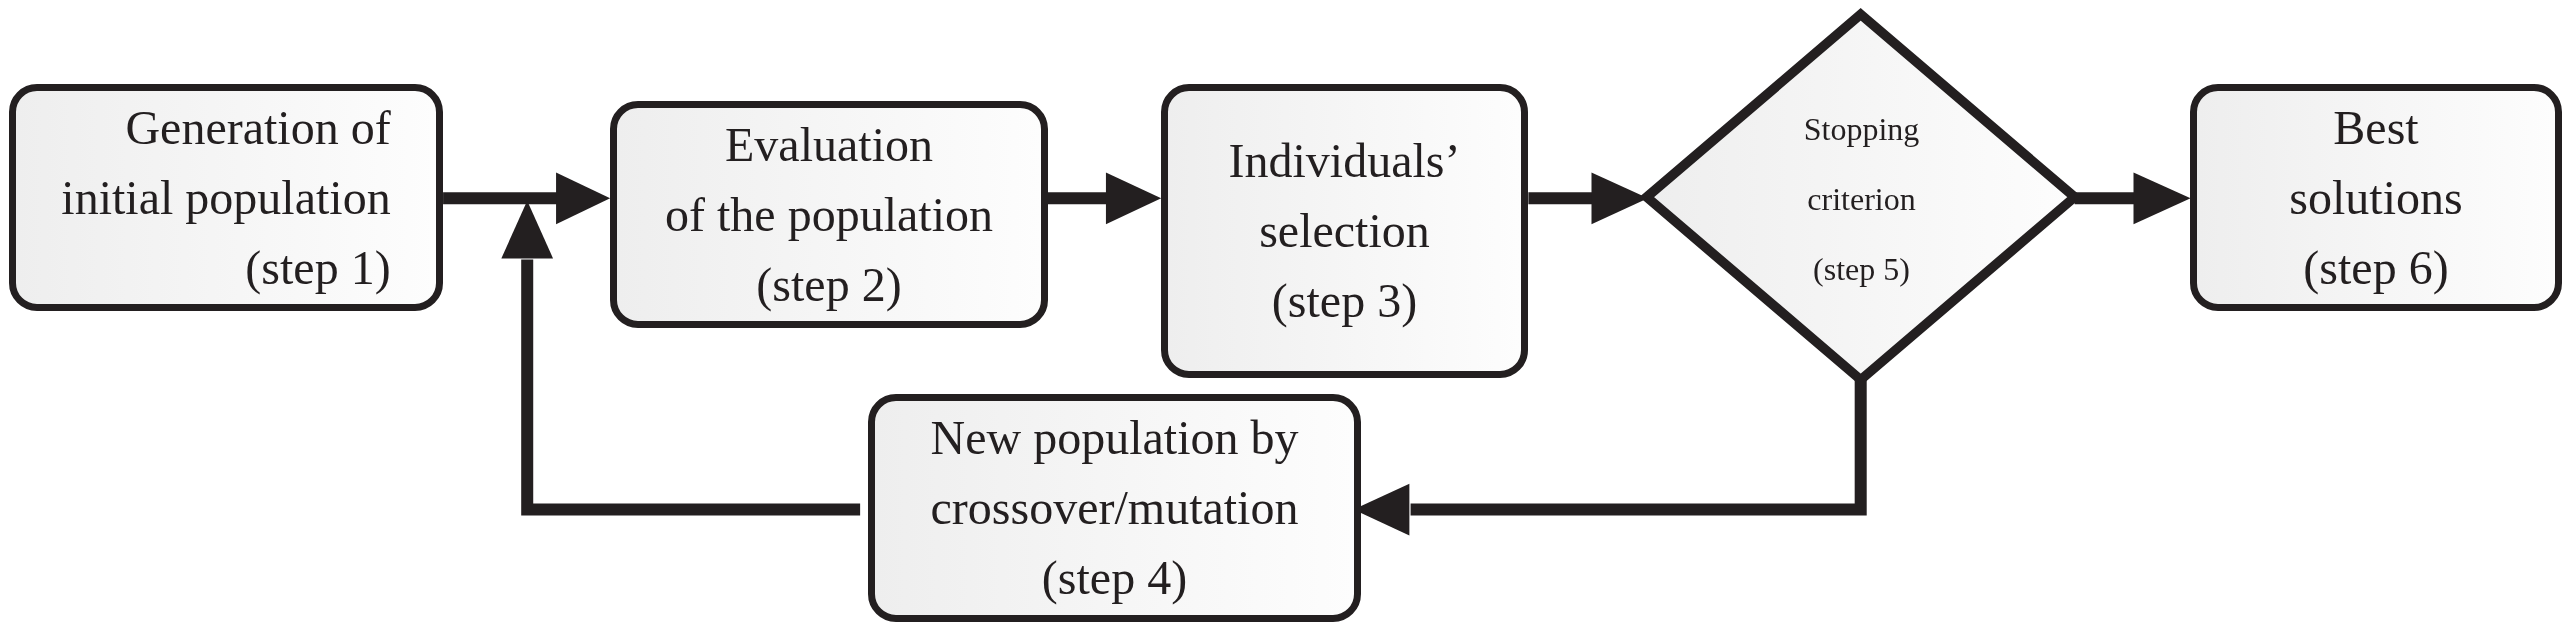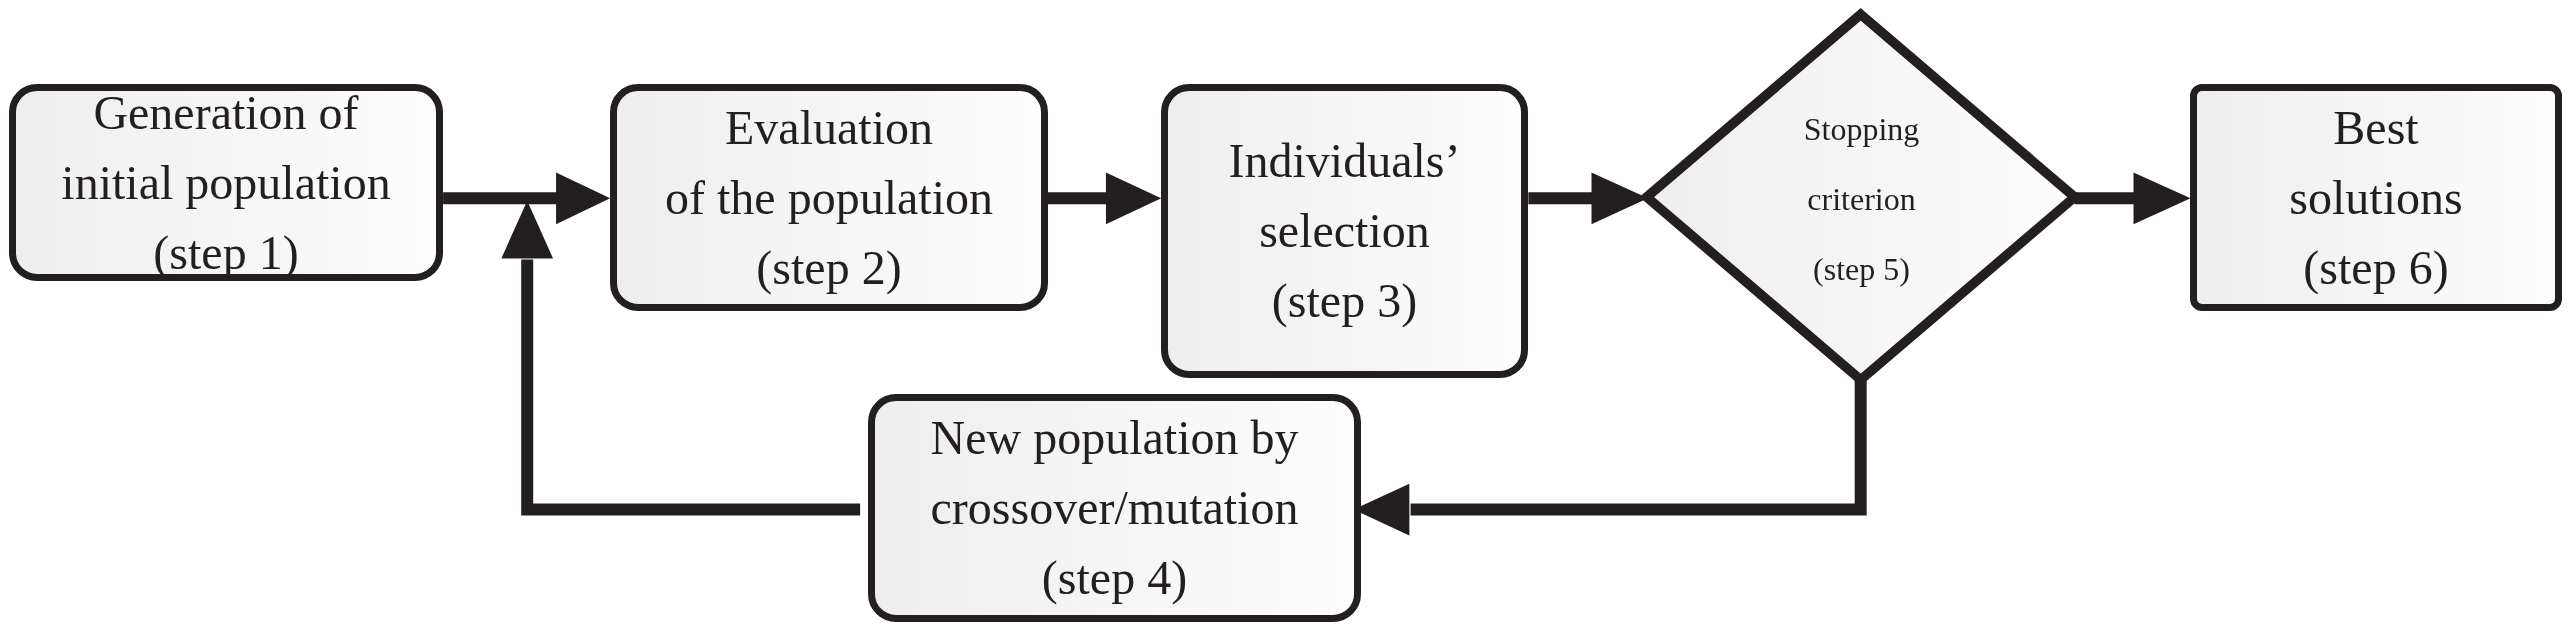--- a/index.html
+++ b/index.html
@@ -30,24 +30,24 @@
     border-radius: 28px;
     background: linear-gradient(to right, #eeeeee, #fdfdfd);
     display: flex;
     align-items: center;
     justify-content: center;
     text-align: center;
     white-space: pre-line;
     font-size: 48px;
     line-height: 70px;
   }
-  .node-step1 { left: 9px;   top: 84px; width: 434px; height: 197px; }
-  .node-step2 { left: 610px; top: 84px; width: 438px; height: 227px; }
+  .node-step1 { left: 9px;   top: 84px; width: 434px; height: 227px; text-align: right; }
+  .node-step2 { left: 610px; top: 101px; width: 438px; height: 227px; }
   .node-step3 { left: 1161px; top: 84px; width: 367px; height: 294px; }
-  .node-step6 { left: 2190px; top: 84px; width: 372px; height: 227px; border-radius: 12px; }
+  .node-step6 { left: 2190px; top: 84px; width: 372px; height: 227px; }
   .node-step4 { left: 860px; top: 394px; width: 493px; height: 228px; margin-left: 8px; }
   .diamond-label {
     position: absolute;
     left: 1711px;
     top: 71px;
     width: 301px;
     height: 255px;
     display: flex;
     align-items: center;
     justify-content: center;

